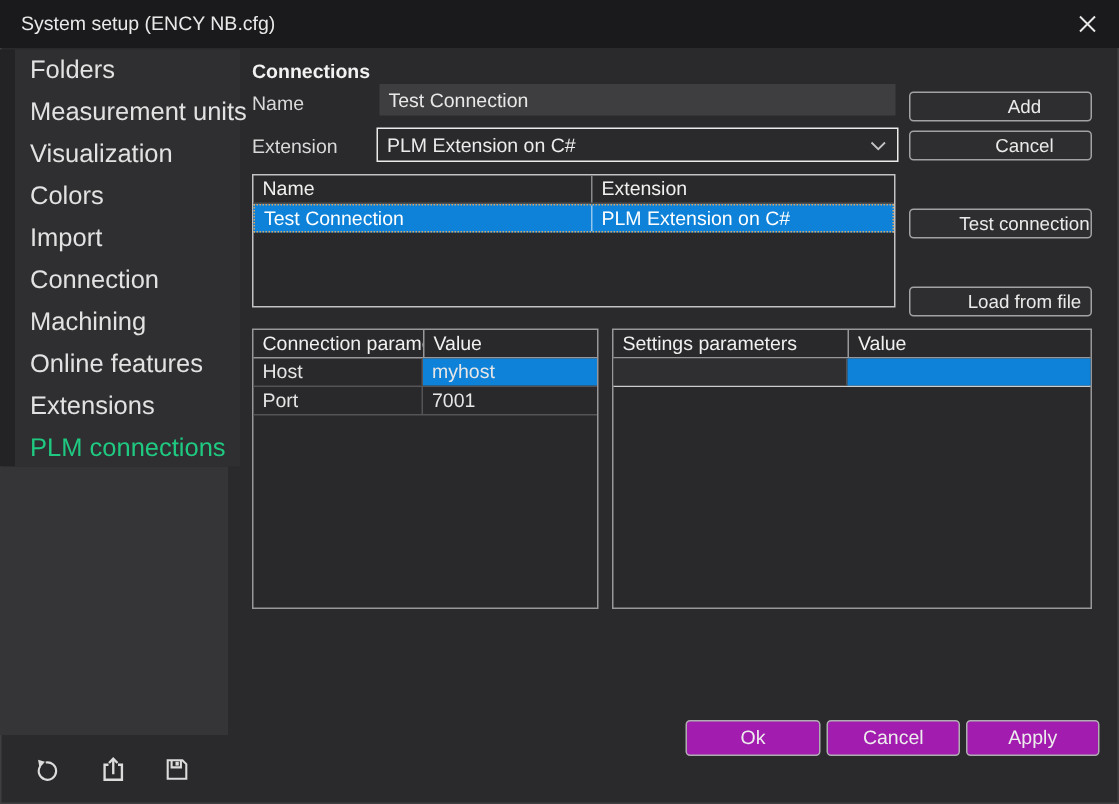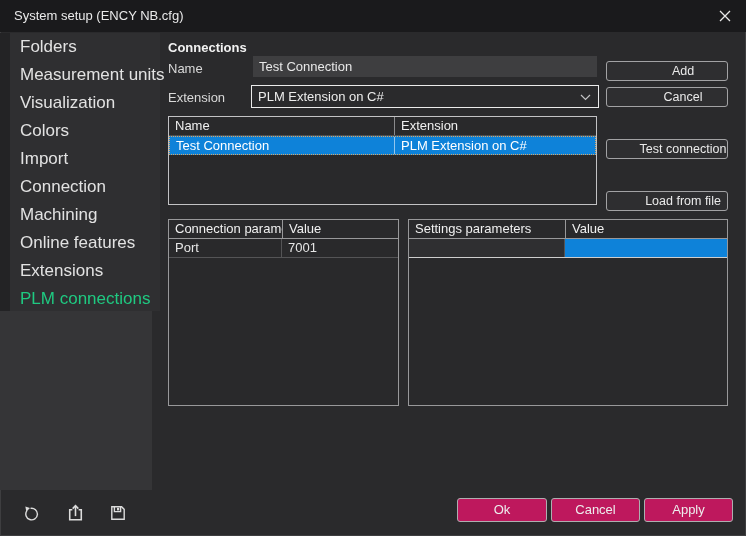--- a/index.html
+++ b/index.html
@@ -102,22 +102,22 @@
   .cell-sel{background:#0e82d9;color:#ffffff;}
   .prow.focus-row{border-bottom:1px solid #cecece;}
   .prow.focus-row .pc1{background:#2f2f31;}
   
   .foot-icon{
     position:absolute;top:501px;width:24px;height:24px;cursor:pointer;
     display:flex;align-items:center;justify-content:center;
   }
   .fi-reset{left:18px;} .fi-export{left:63px;} .fi-save{left:106px;}
   .foot-btn{
-    position:absolute;top:498px;height:24px;
-    background:#be185d;border:1px solid #aeaeb0;border-radius:3px;
+    position:absolute;top:480px;height:24px;
+    background:#a21caf;border:1px solid #aeaeb0;border-radius:3px;
     color:#ededed;font-size:13px;text-align:center;line-height:22px;
     box-sizing:border-box;cursor:pointer;
   }
   .fb-ok{left:457px;width:90px;} .fb-cancel{left:551px;width:89px;} .fb-apply{left:644px;width:89px;}
 </style>
 </head>
 <body>
 
 <div id="window">
 
@@ -173,20 +173,24 @@
   <div class="act-btn" style="top:87px">Cancel</div>
   <div class="act-btn" style="top:139px">Test connection</div>
   <div class="act-btn" style="top:191px">Load from file</div>
 
   <div class="ptable left">
     <div class="t-head">
       <div class="hc hc1">Connection paramet</div>
       <div class="hc hc2">Value</div>
     </div>
     <div class="prow">
+      <div class="pc pc1">Host</div>
+      <div class="pc pc2 cell-sel">myhost</div>
+    </div>
+    <div class="prow">
       <div class="pc pc1">Port</div>
       <div class="pc pc2">7001</div>
     </div>
   </div>
 
   <div class="ptable right">
     <div class="t-head">
       <div class="hc hc1">Settings parameters</div>
       <div class="hc hc2">Value</div>
     </div>

